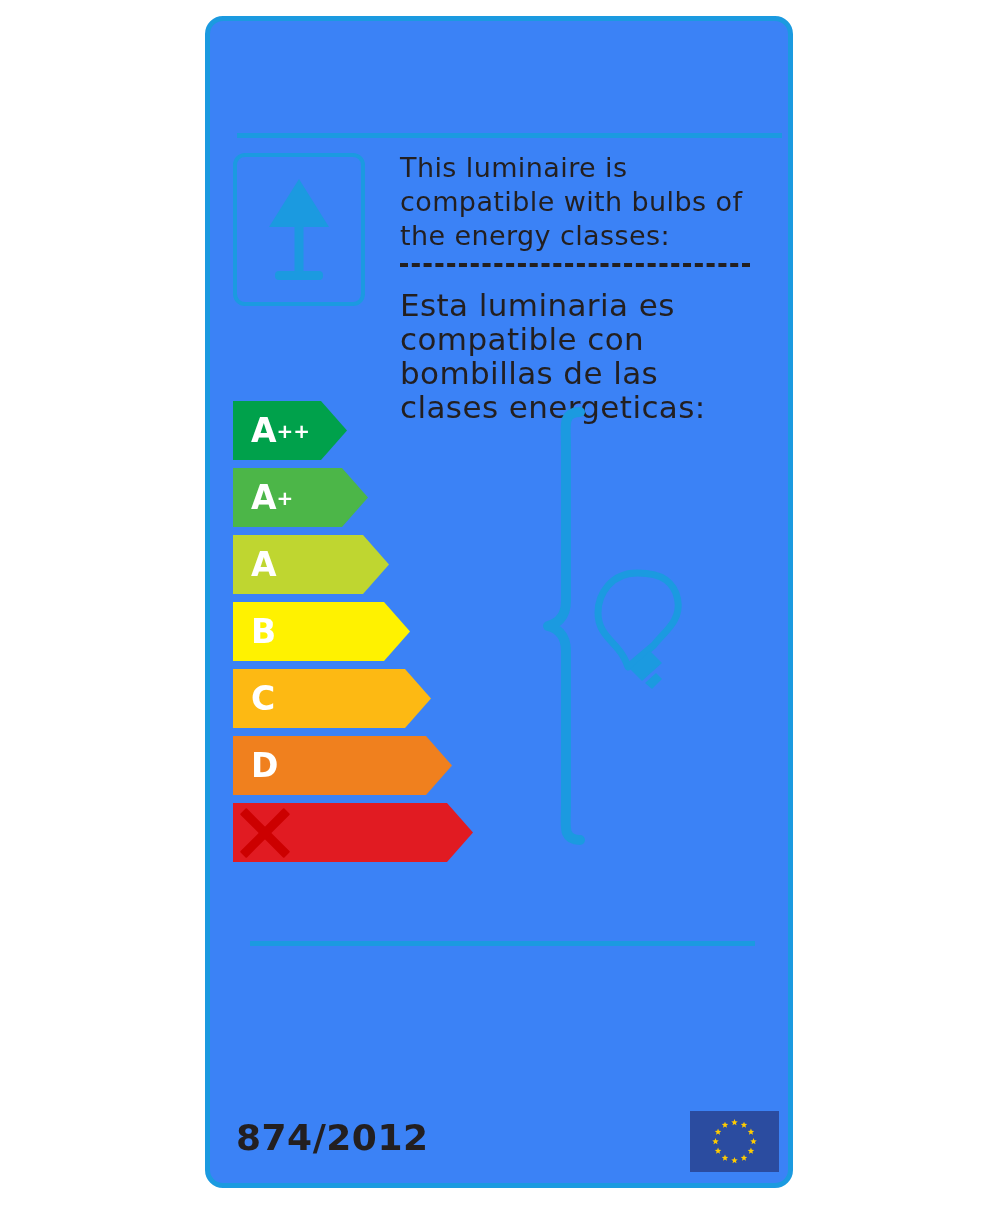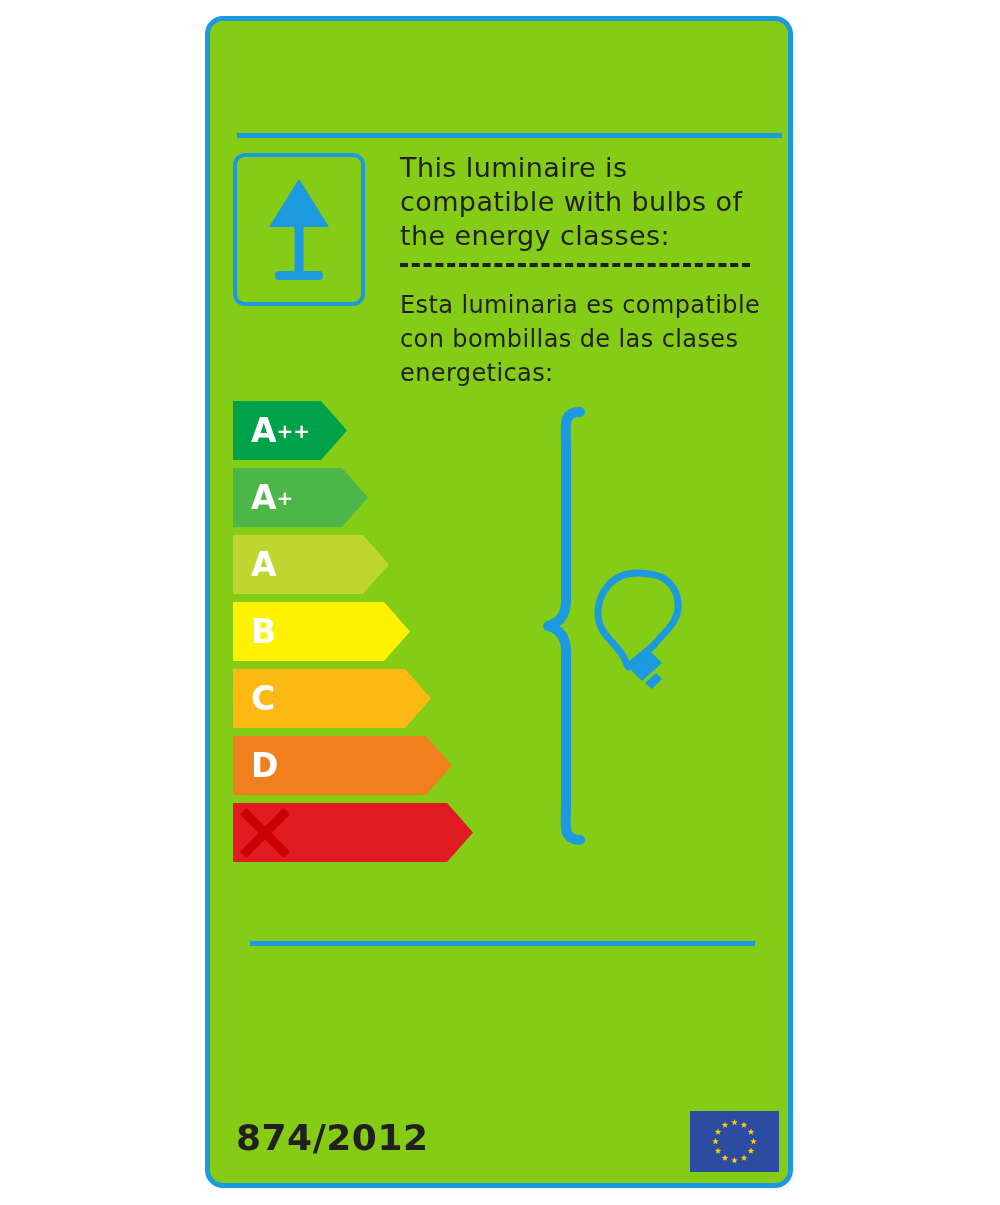--- a/index.html
+++ b/index.html
@@ -18,21 +18,21 @@
   
   #label-card {
     position: absolute;
     left: 205px;
     top: 16px;
     width: 588px;
     height: 1172px;
     border: 5px solid #1b9ae0;
     border-radius: 18px;
     box-sizing: border-box;
-    background: #84cc16;
+    background: #3b82f6;
   }
 
   
   .rule-top {
     position: absolute;
     left: 27px;
     top: 112px;
     width: 545px;
     height: 5px;
     background: #1b9ae0;
@@ -75,21 +75,21 @@
     left: 190px;
     top: 242px;
     width: 350px;
     border-top: 4px dashed #231f20;
   }
   .text-es {
     position: absolute;
     left: 190px;
     top: 267px;
     width: 365px;
-    font-size: 24px;
+    font-size: 31px;
     line-height: 34px;
     color: #231f20;
     letter-spacing: 0.4px;
   }
 
   
   #class-list {
     position: absolute;
     left: 23px;
     top: 380px;

